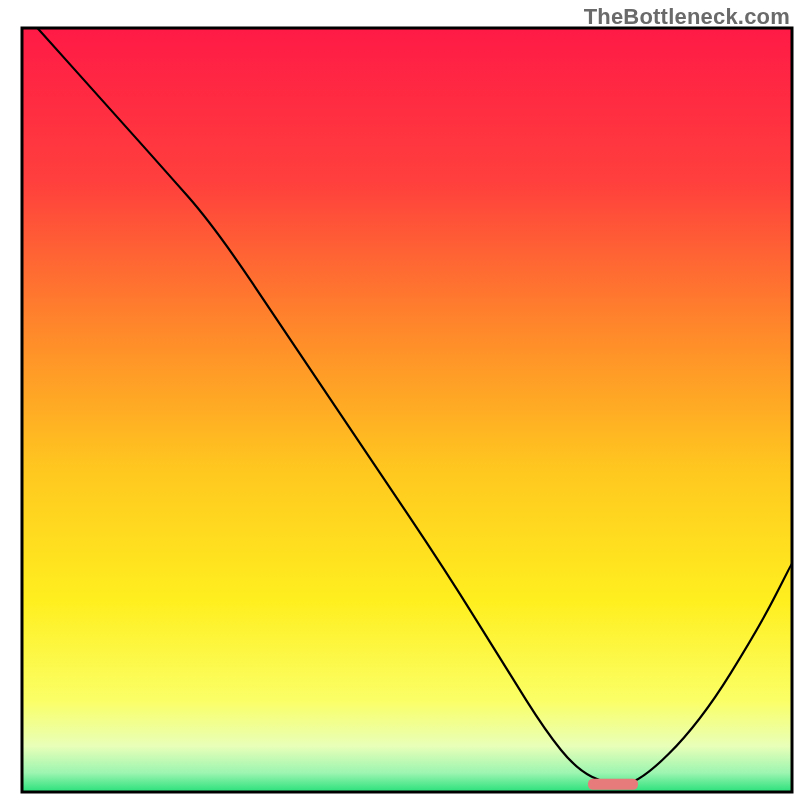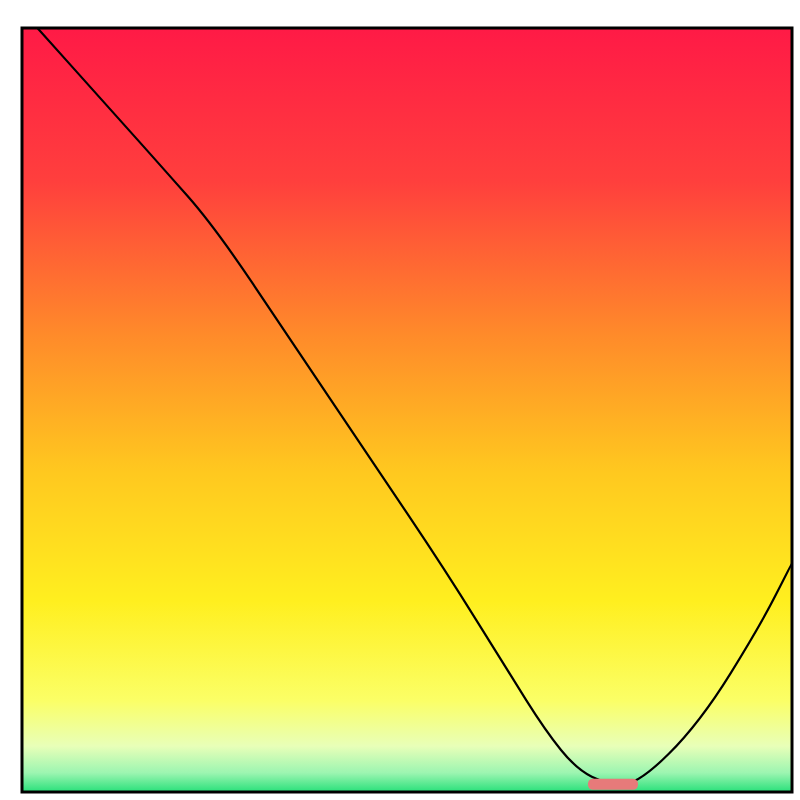--- a/index.html
+++ b/index.html
@@ -29,20 +29,21 @@
     left: 0;
     top: 0;
     width: 800px;
     height: 800px;
   }
 </style>
 </head>
 <body>
 
 <div class="frame">
+  <div class="watermark">TheBottleneck.com</div>
 
   <svg class="chart" viewBox="0 0 800 800">
     <defs>
       <linearGradient id="bg-grad" x1="0" y1="0" x2="0" y2="1">
           <stop offset="0%" stop-color="#ff1a46"></stop>
           <stop offset="20%" stop-color="#ff3f3d"></stop>
           <stop offset="40%" stop-color="#ff8a2a"></stop>
           <stop offset="57.99999999999999%" stop-color="#ffc81f"></stop>
           <stop offset="75%" stop-color="#ffef1f"></stop>
           <stop offset="88%" stop-color="#fbff66"></stop>

